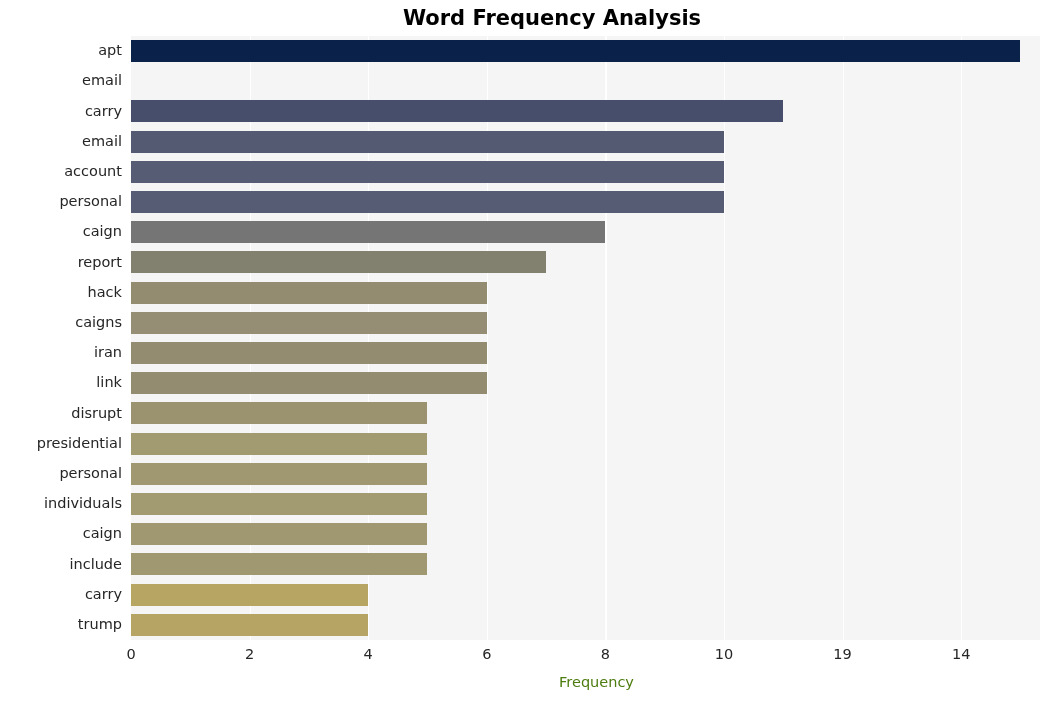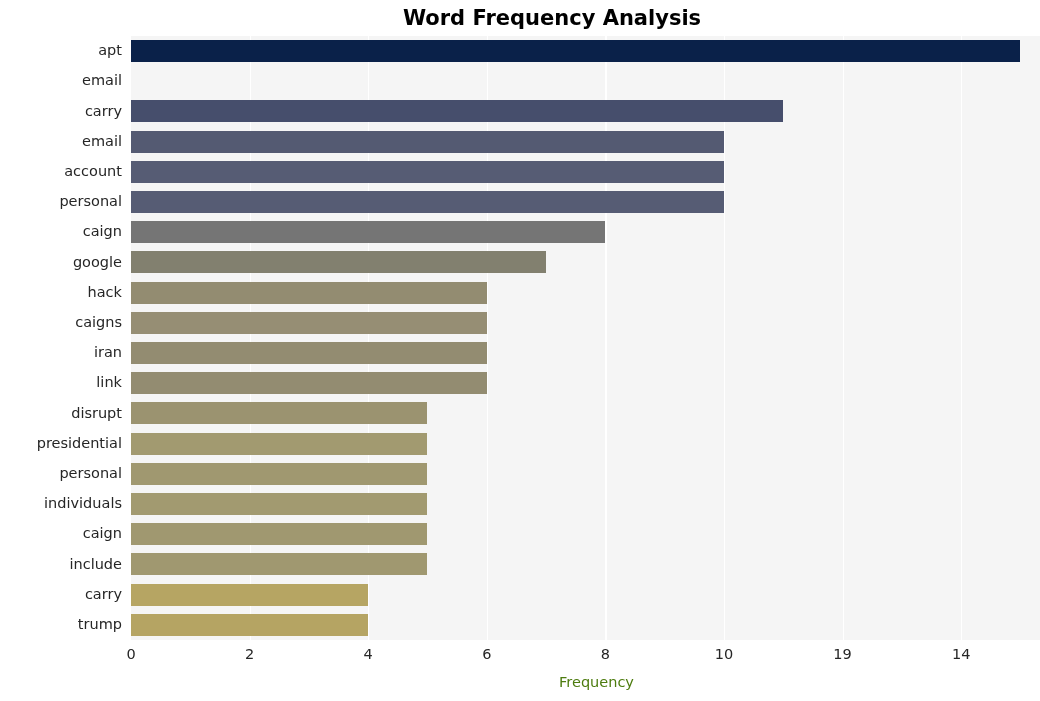--- a/index.html
+++ b/index.html
@@ -190,21 +190,21 @@
     </div>
 
   <div class="ytick-col" id="ytick-col">
       <div class="ylabel" style="top: 7.1px;">apt</div>
       <div class="ylabel" style="top: 37.3px;">email</div>
       <div class="ylabel" style="top: 67.5px;">carry</div>
       <div class="ylabel" style="top: 97.7px;">email</div>
       <div class="ylabel" style="top: 127.9px;">account</div>
       <div class="ylabel" style="top: 158.1px;">personal</div>
       <div class="ylabel" style="top: 188.3px;">caign</div>
-      <div class="ylabel" style="top: 218.5px;">google</div>
+      <div class="ylabel" style="top: 218.5px;">report</div>
       <div class="ylabel" style="top: 248.7px;">hack</div>
       <div class="ylabel" style="top: 278.9px;">caigns</div>
       <div class="ylabel" style="top: 309.1px;">iran</div>
       <div class="ylabel" style="top: 339.3px;">link</div>
       <div class="ylabel" style="top: 369.5px;">disrupt</div>
       <div class="ylabel" style="top: 399.7px;">presidential</div>
       <div class="ylabel" style="top: 429.9px;">personal</div>
       <div class="ylabel" style="top: 460.1px;">individuals</div>
       <div class="ylabel" style="top: 490.3px;">caign</div>
       <div class="ylabel" style="top: 520.5px;">include</div>

